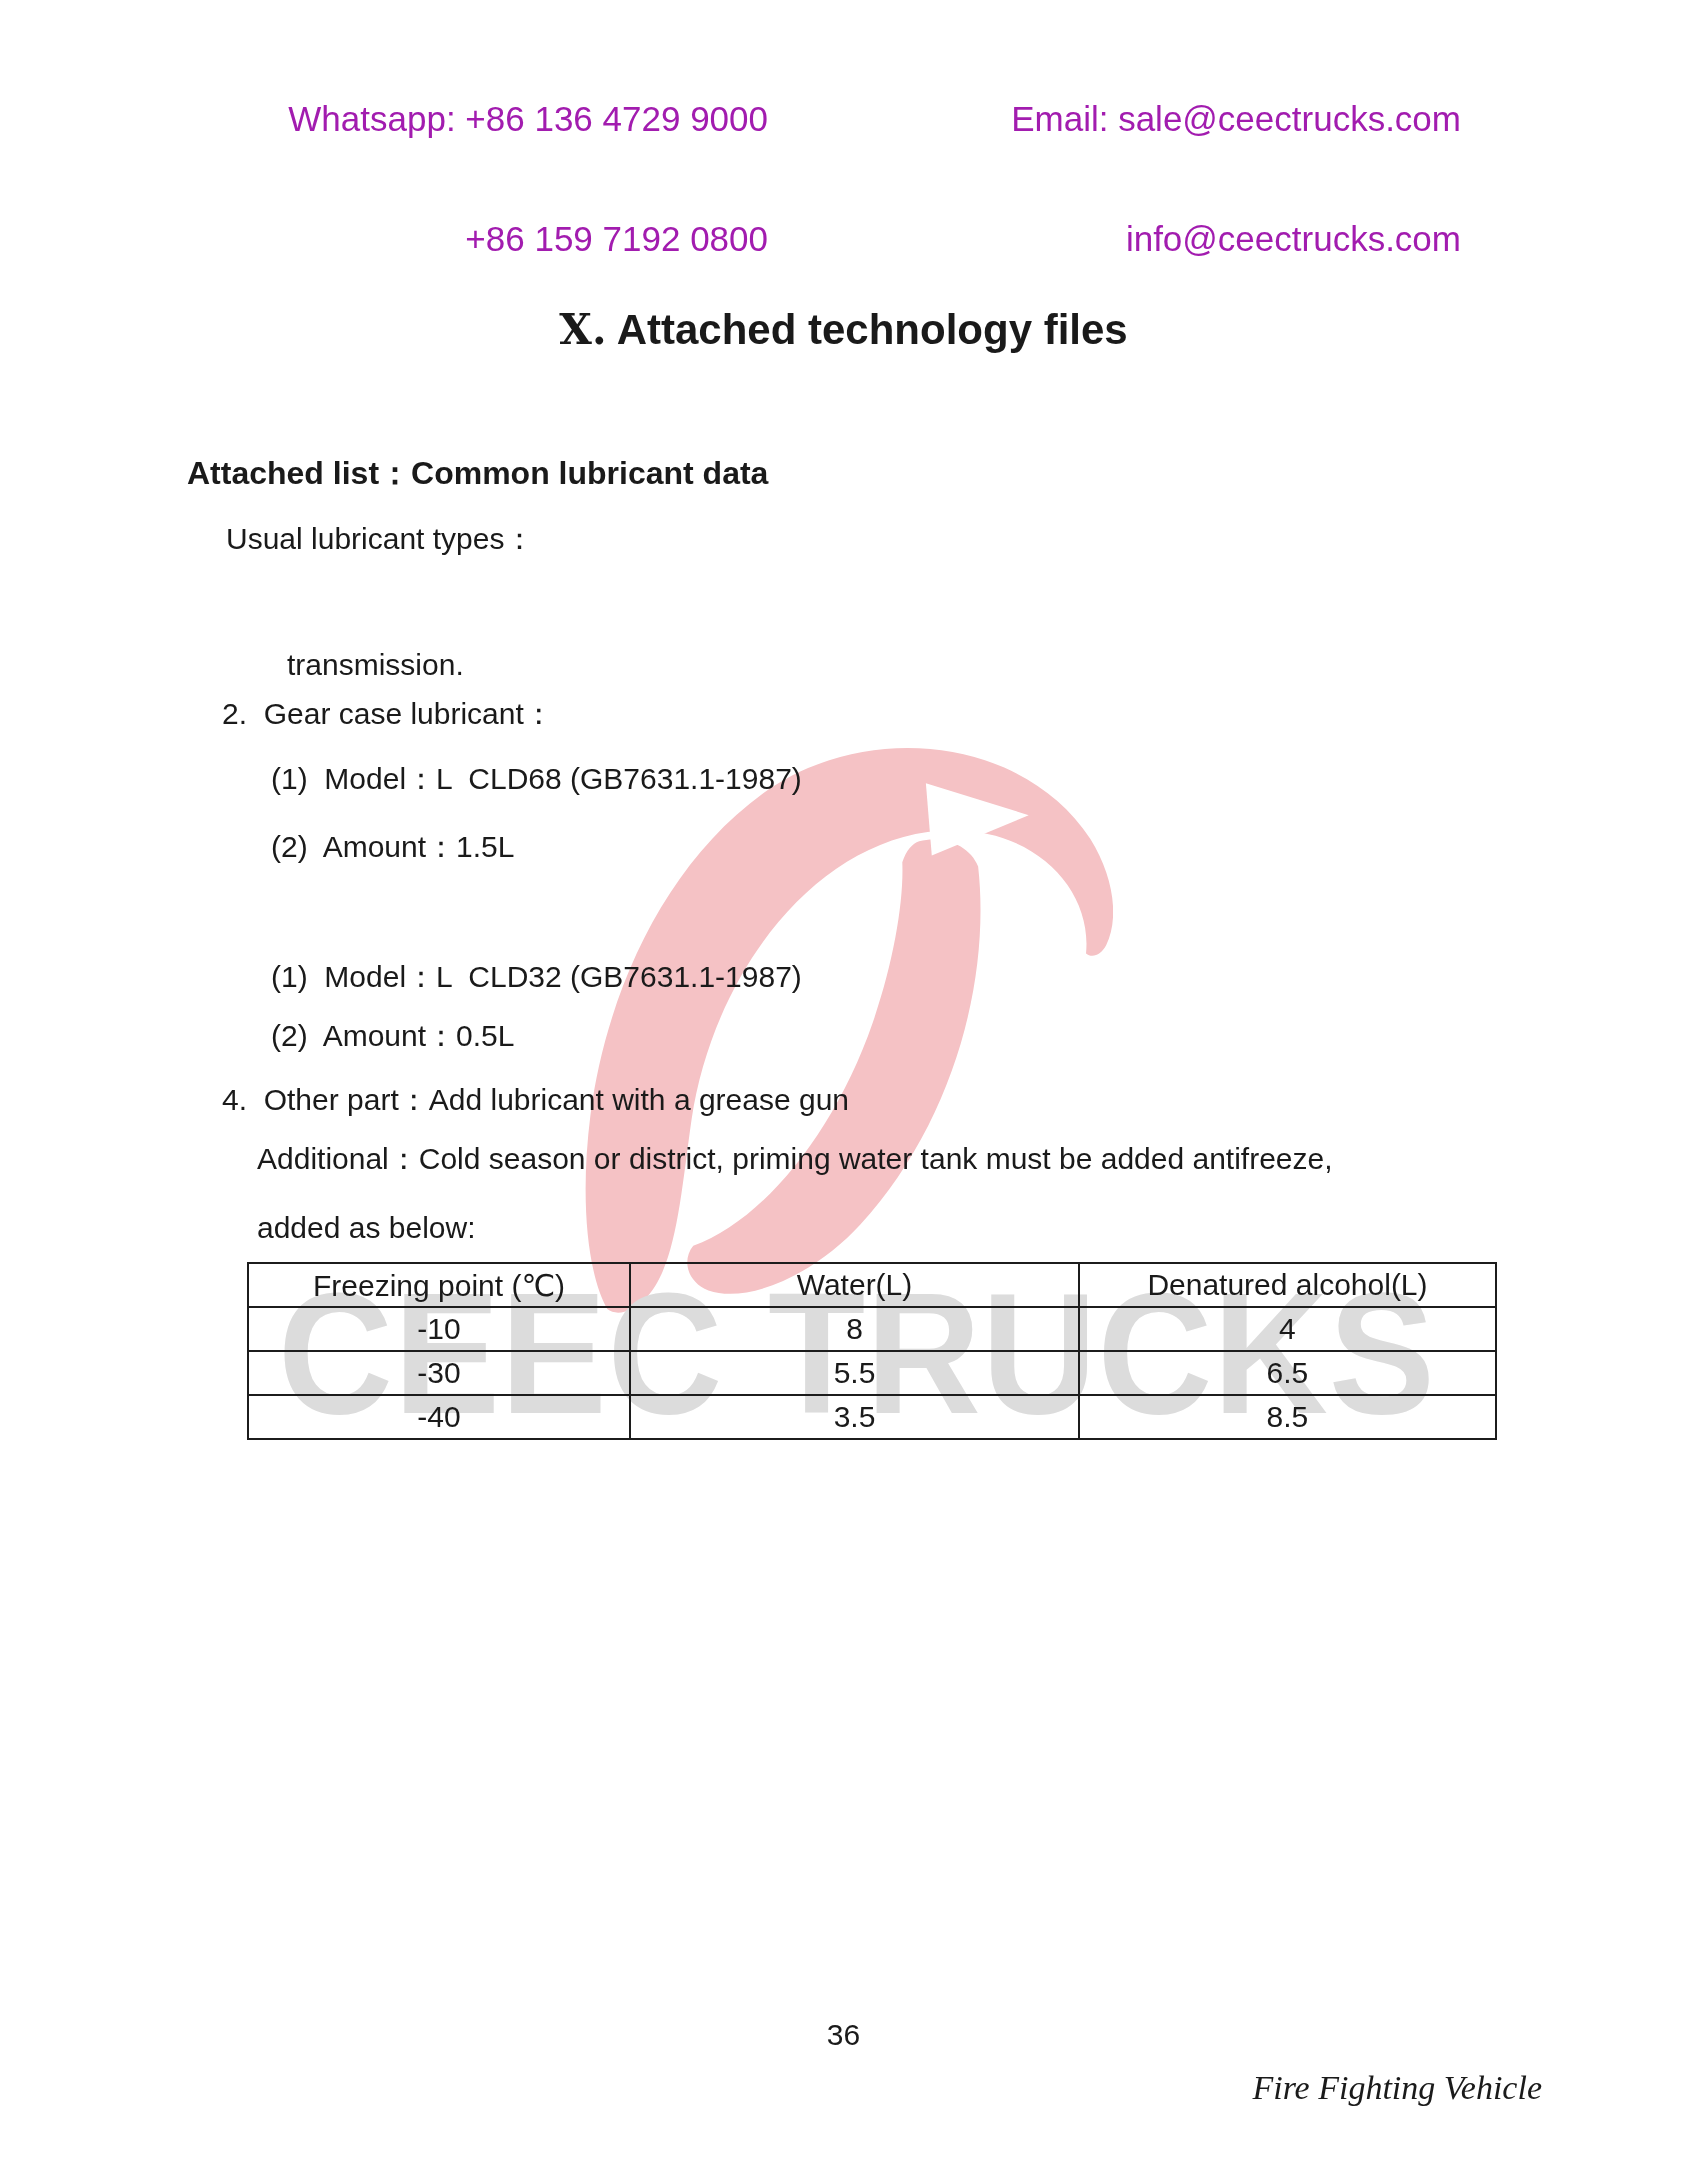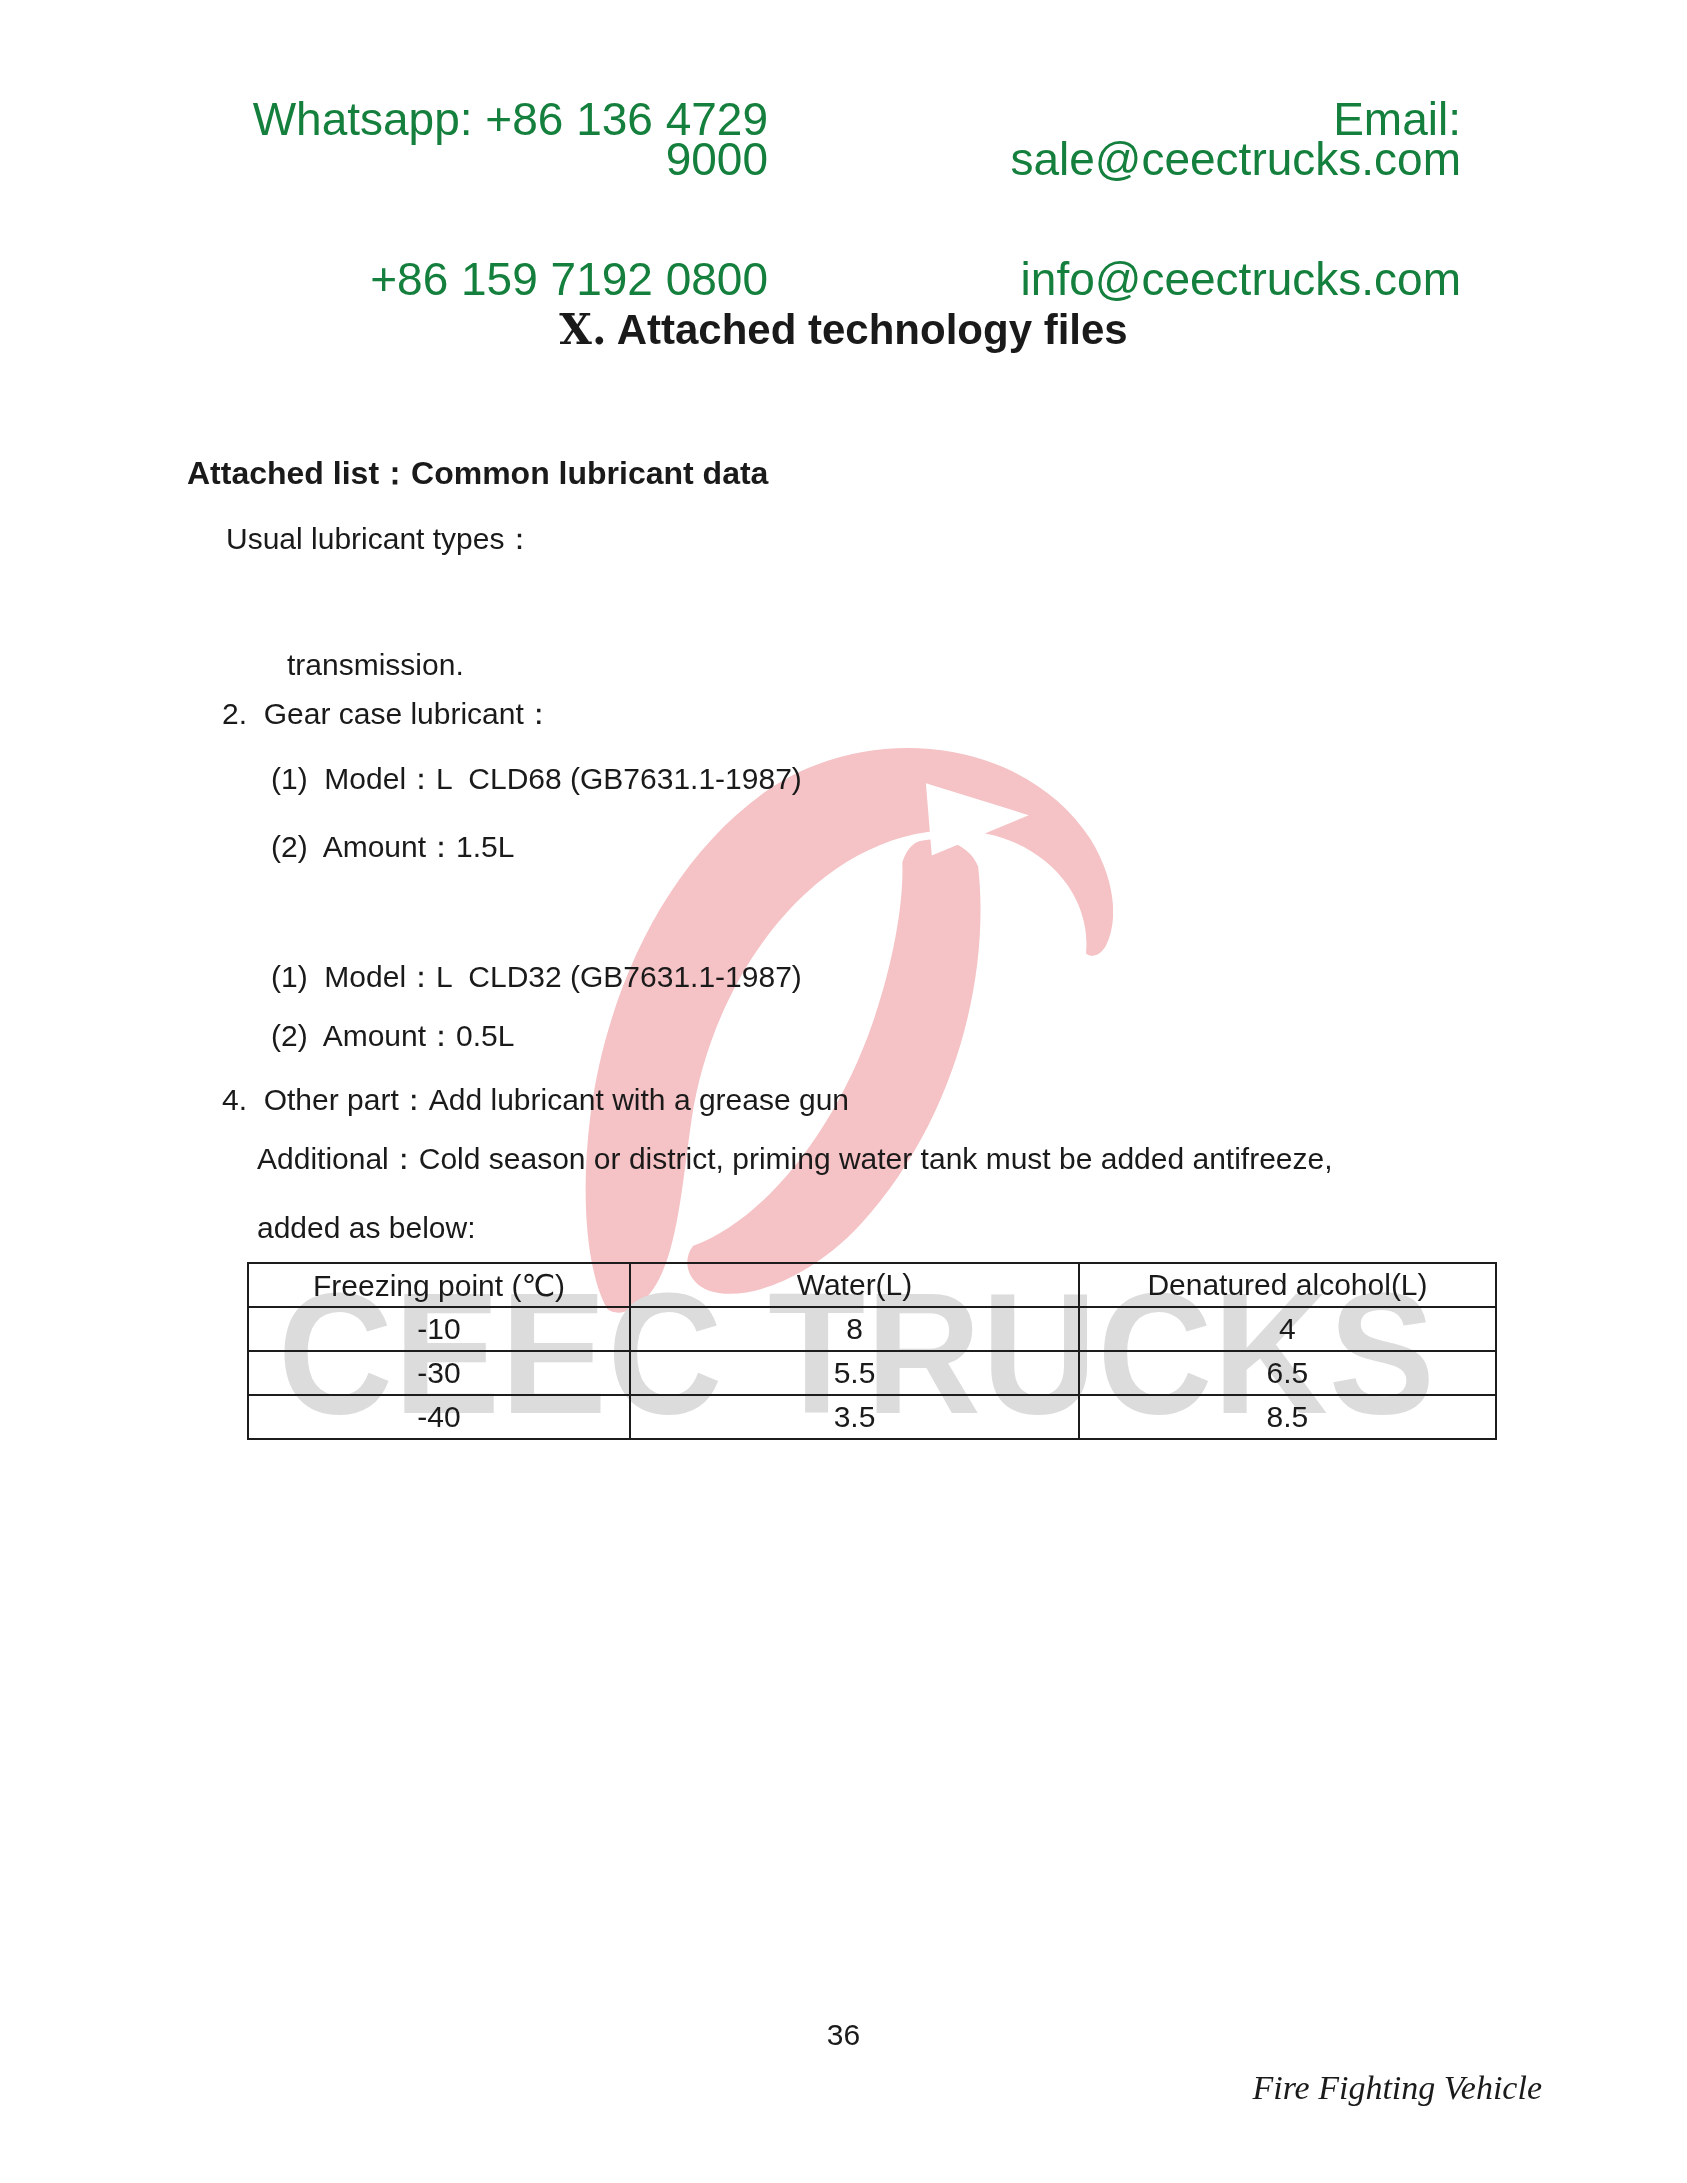--- a/index.html
+++ b/index.html
@@ -10,22 +10,22 @@
   
   .wm-layer{position:absolute;inset:0;z-index:1;}
   .wm-logo{position:absolute;left:582px;top:727px;width:531px;height:591px;}
   .wm-text{position:absolute;left:278px;top:1267px;font-size:173px;line-height:1;
            font-weight:bold;color:#dcdcdc;letter-spacing:0.8px;white-space:nowrap;
            transform:scaleX(0.92);transform-origin:left top;}
 
   
   .content{position:absolute;inset:0;z-index:2;}
 
-  .contact{position:absolute;top:18.6px;font-size:46px;line-height:40px;
-           color:#15803d;text-align:right;white-space:pre-wrap;}
+  .contact{position:absolute;top:18.6px;font-size:35px;line-height:40px;
+           color:#a21caf;text-align:right;white-space:pre-wrap;}
   .contact.whatsapp{left:211px;width:557px;}
   .contact.email{left:928px;width:533px;}
 
   .doc-title{position:absolute;left:0;top:307px;width:1687px;text-align:center;
              font-size:42px;font-weight:bold;line-height:1.1;}
   .doc-title .numeral{font-family:"DejaVu Serif","Liberation Serif",serif;font-weight:bold;}
 
   .section-heading{position:absolute;left:187px;top:452px;font-size:32px;font-weight:bold;
                    white-space:pre-wrap;}
 

